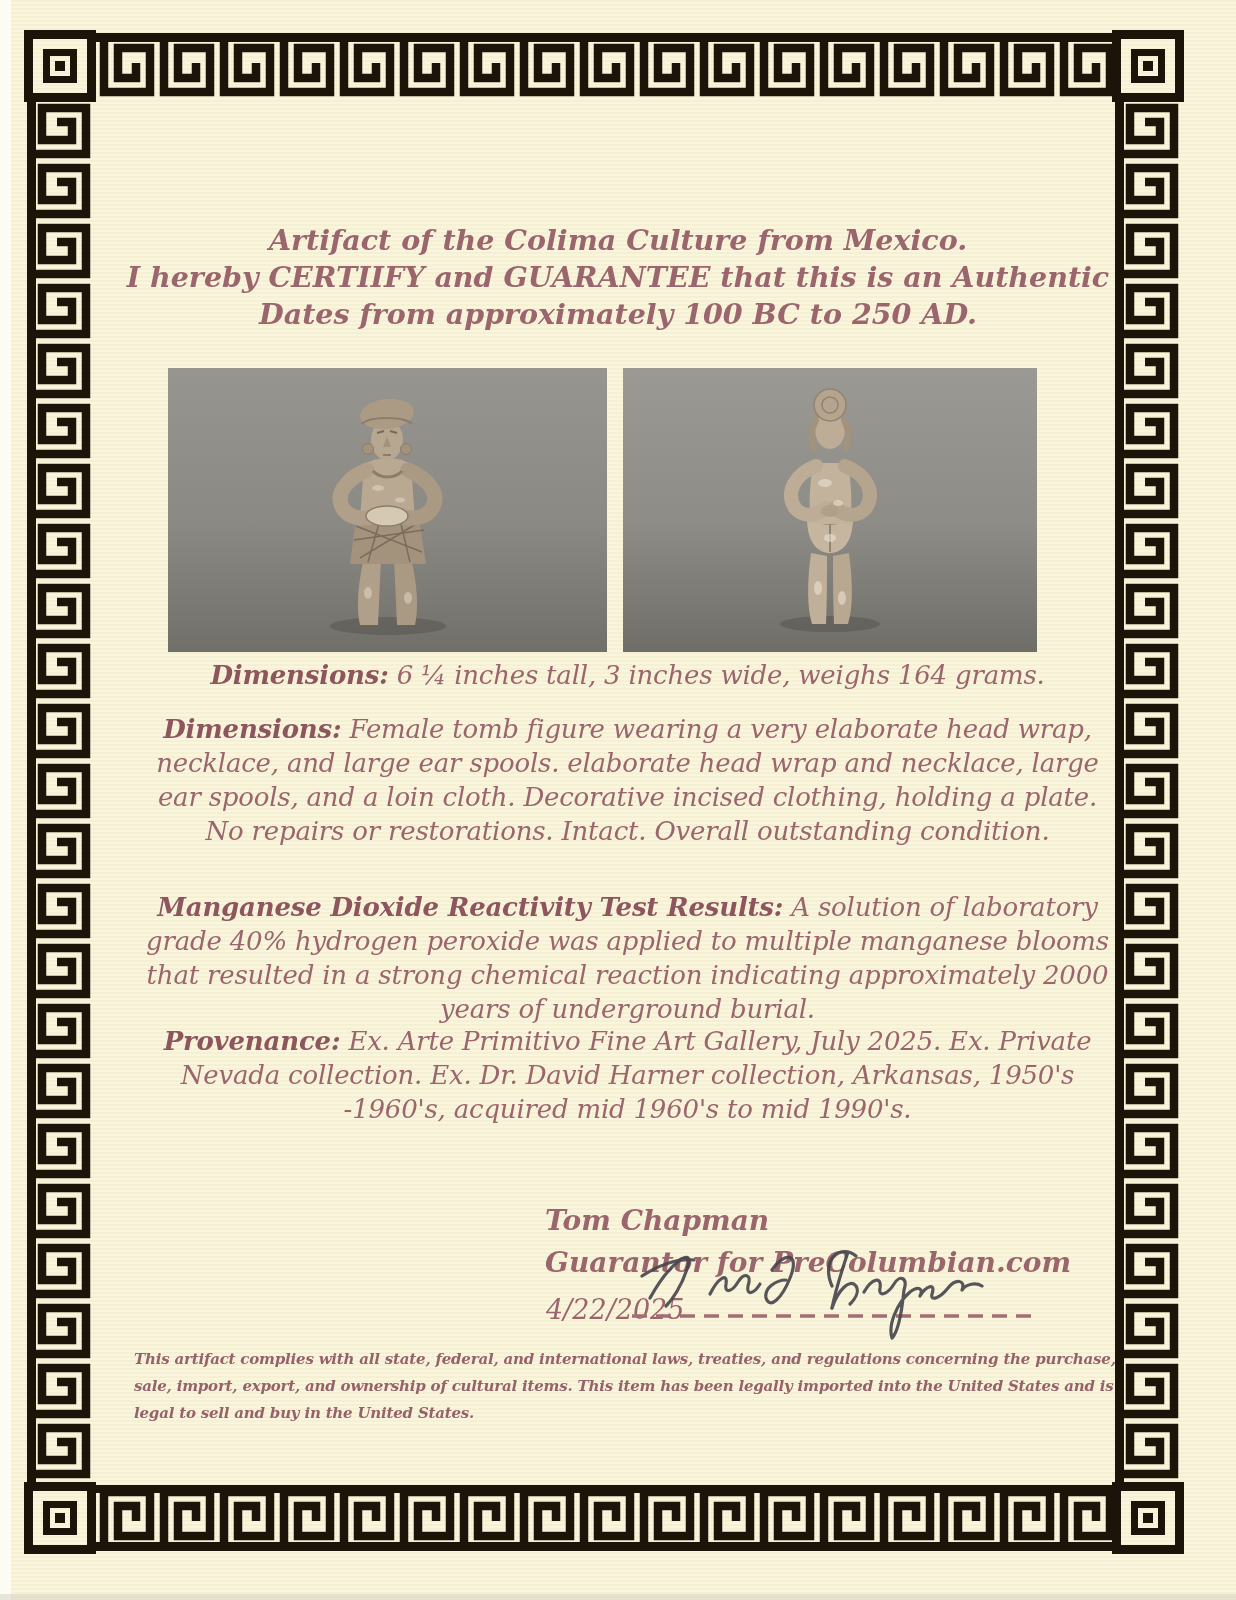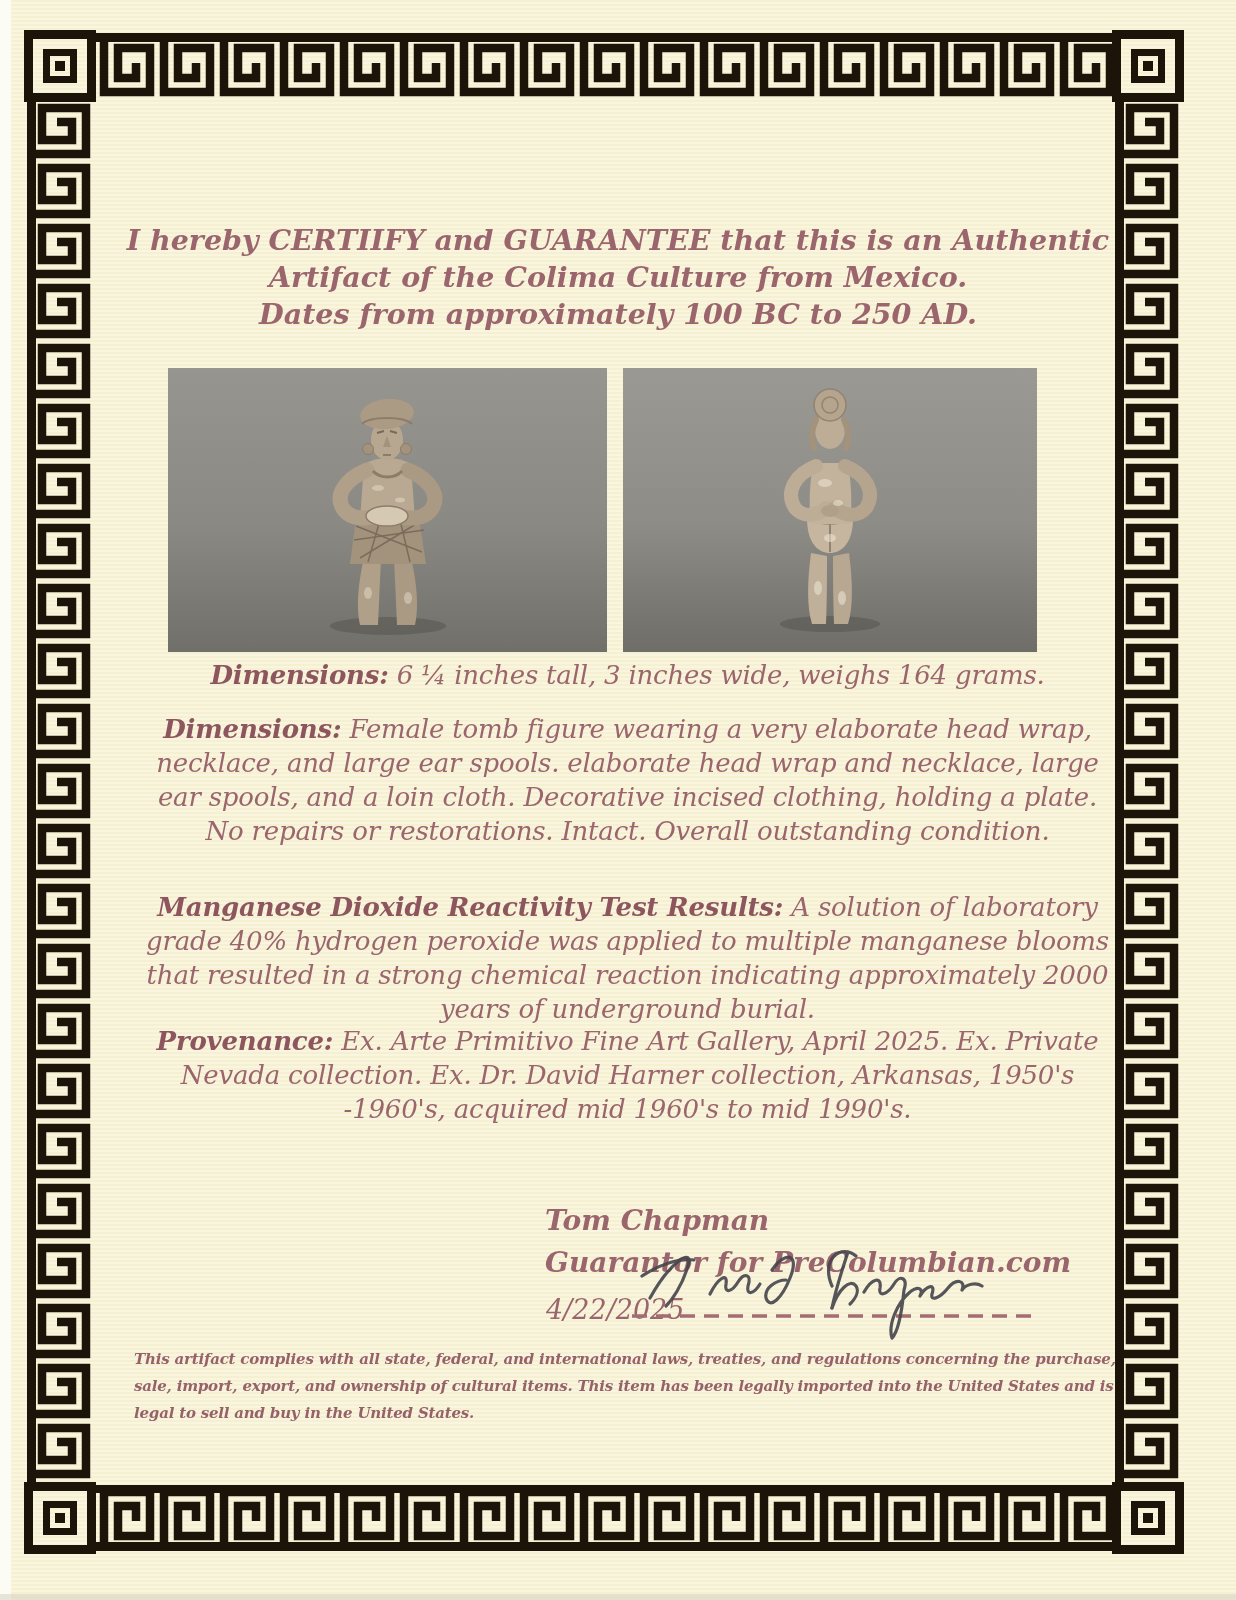--- a/index.html
+++ b/index.html
@@ -82,22 +82,22 @@
     <use href="#corner" x="0" y="1452"></use>
     <use href="#corner" x="1088" y="1452"></use>
     <use href="#hstrip-outer" transform="translate(72,0)"></use>
     <use href="#hstrip-both" transform="translate(72,1524) scale(1,-1)"></use>
     <use href="#vstrip" transform="translate(0,1452) rotate(-90)"></use>
     <use href="#vstrip" transform="translate(1088,1452) rotate(-90)"></use>
   </svg>
 
 
   <div class="intro">
+    <div>Artifact of the Colima Culture from Mexico.</div>
     <div>I hereby CERTIIFY and GUARANTEE that this is an Authentic</div>
-    <div>Artifact of the Colima Culture from Mexico.</div>
     <div>Dates from approximately 100 BC to 250 AD.</div>
   </div>
 
   <div class="photo photo-front">
     <svg width="439" height="284" viewBox="0 0 439 284">
       <ellipse cx="220" cy="258" rx="58" ry="9" fill="#54524c" opacity="0.5"></ellipse>
       <path d="M196,190 C190,215 188,240 192,257 L210,257 C211,235 212,210 213,192 Z" fill="#b1a089"></path>
       <path d="M243,190 C249,215 251,240 247,257 L229,257 C228,235 227,210 226,192 Z" fill="#ab9a83"></path>
       <path d="M188,150 L251,150 L258,196 L182,196 Z" fill="#a3927c"></path>
       <g stroke="#6f6051" stroke-width="1.5" opacity="0.75">
@@ -165,21 +165,21 @@
     <span class="txt">Female tomb figure wearing a very elaborate head wrap, necklace, and large ear spools. elaborate head wrap and necklace, large ear spools, and a loin cloth. Decorative incised clothing, holding a plate. No repairs or restorations. Intact. Overall outstanding condition.</span>
   </p>
 
   <p class="sec sec-manganese">
     <span class="lbl">Manganese Dioxide Reactivity Test Results:</span>
     <span class="txt">A solution of laboratory grade 40% hydrogen peroxide was applied to multiple manganese blooms that resulted in a strong chemical reaction indicating approximately 2000 years of underground burial.</span>
   </p>
 
   <p class="sec sec-provenance">
     <span class="lbl">Provenance:</span>
-    <span class="txt">Ex. Arte Primitivo Fine Art Gallery, April 2025. Ex. Private Nevada collection. Ex. Dr. David Harner collection, Arkansas, 1950's -1960's, acquired mid 1960's to mid 1990's.</span>
+    <span class="txt">Ex. Arte Primitivo Fine Art Gallery, July 2025. Ex. Private Nevada collection. Ex. Dr. David Harner collection, Arkansas, 1950's -1960's, acquired mid 1960's to mid 1990's.</span>
   </p>
 
   <div class="signer-name">Tom Chapman</div>
   <div class="signer-role">Guarantor for PreColumbian.com</div>
   <div class="sig-date">4/22/2025</div>
 
   <svg class="dash-line" width="412" height="8">
     <line x1="2" y1="4" x2="410" y2="4" stroke="#a26e74" stroke-width="3.4" stroke-dasharray="15 9"></line>
   </svg>
 

